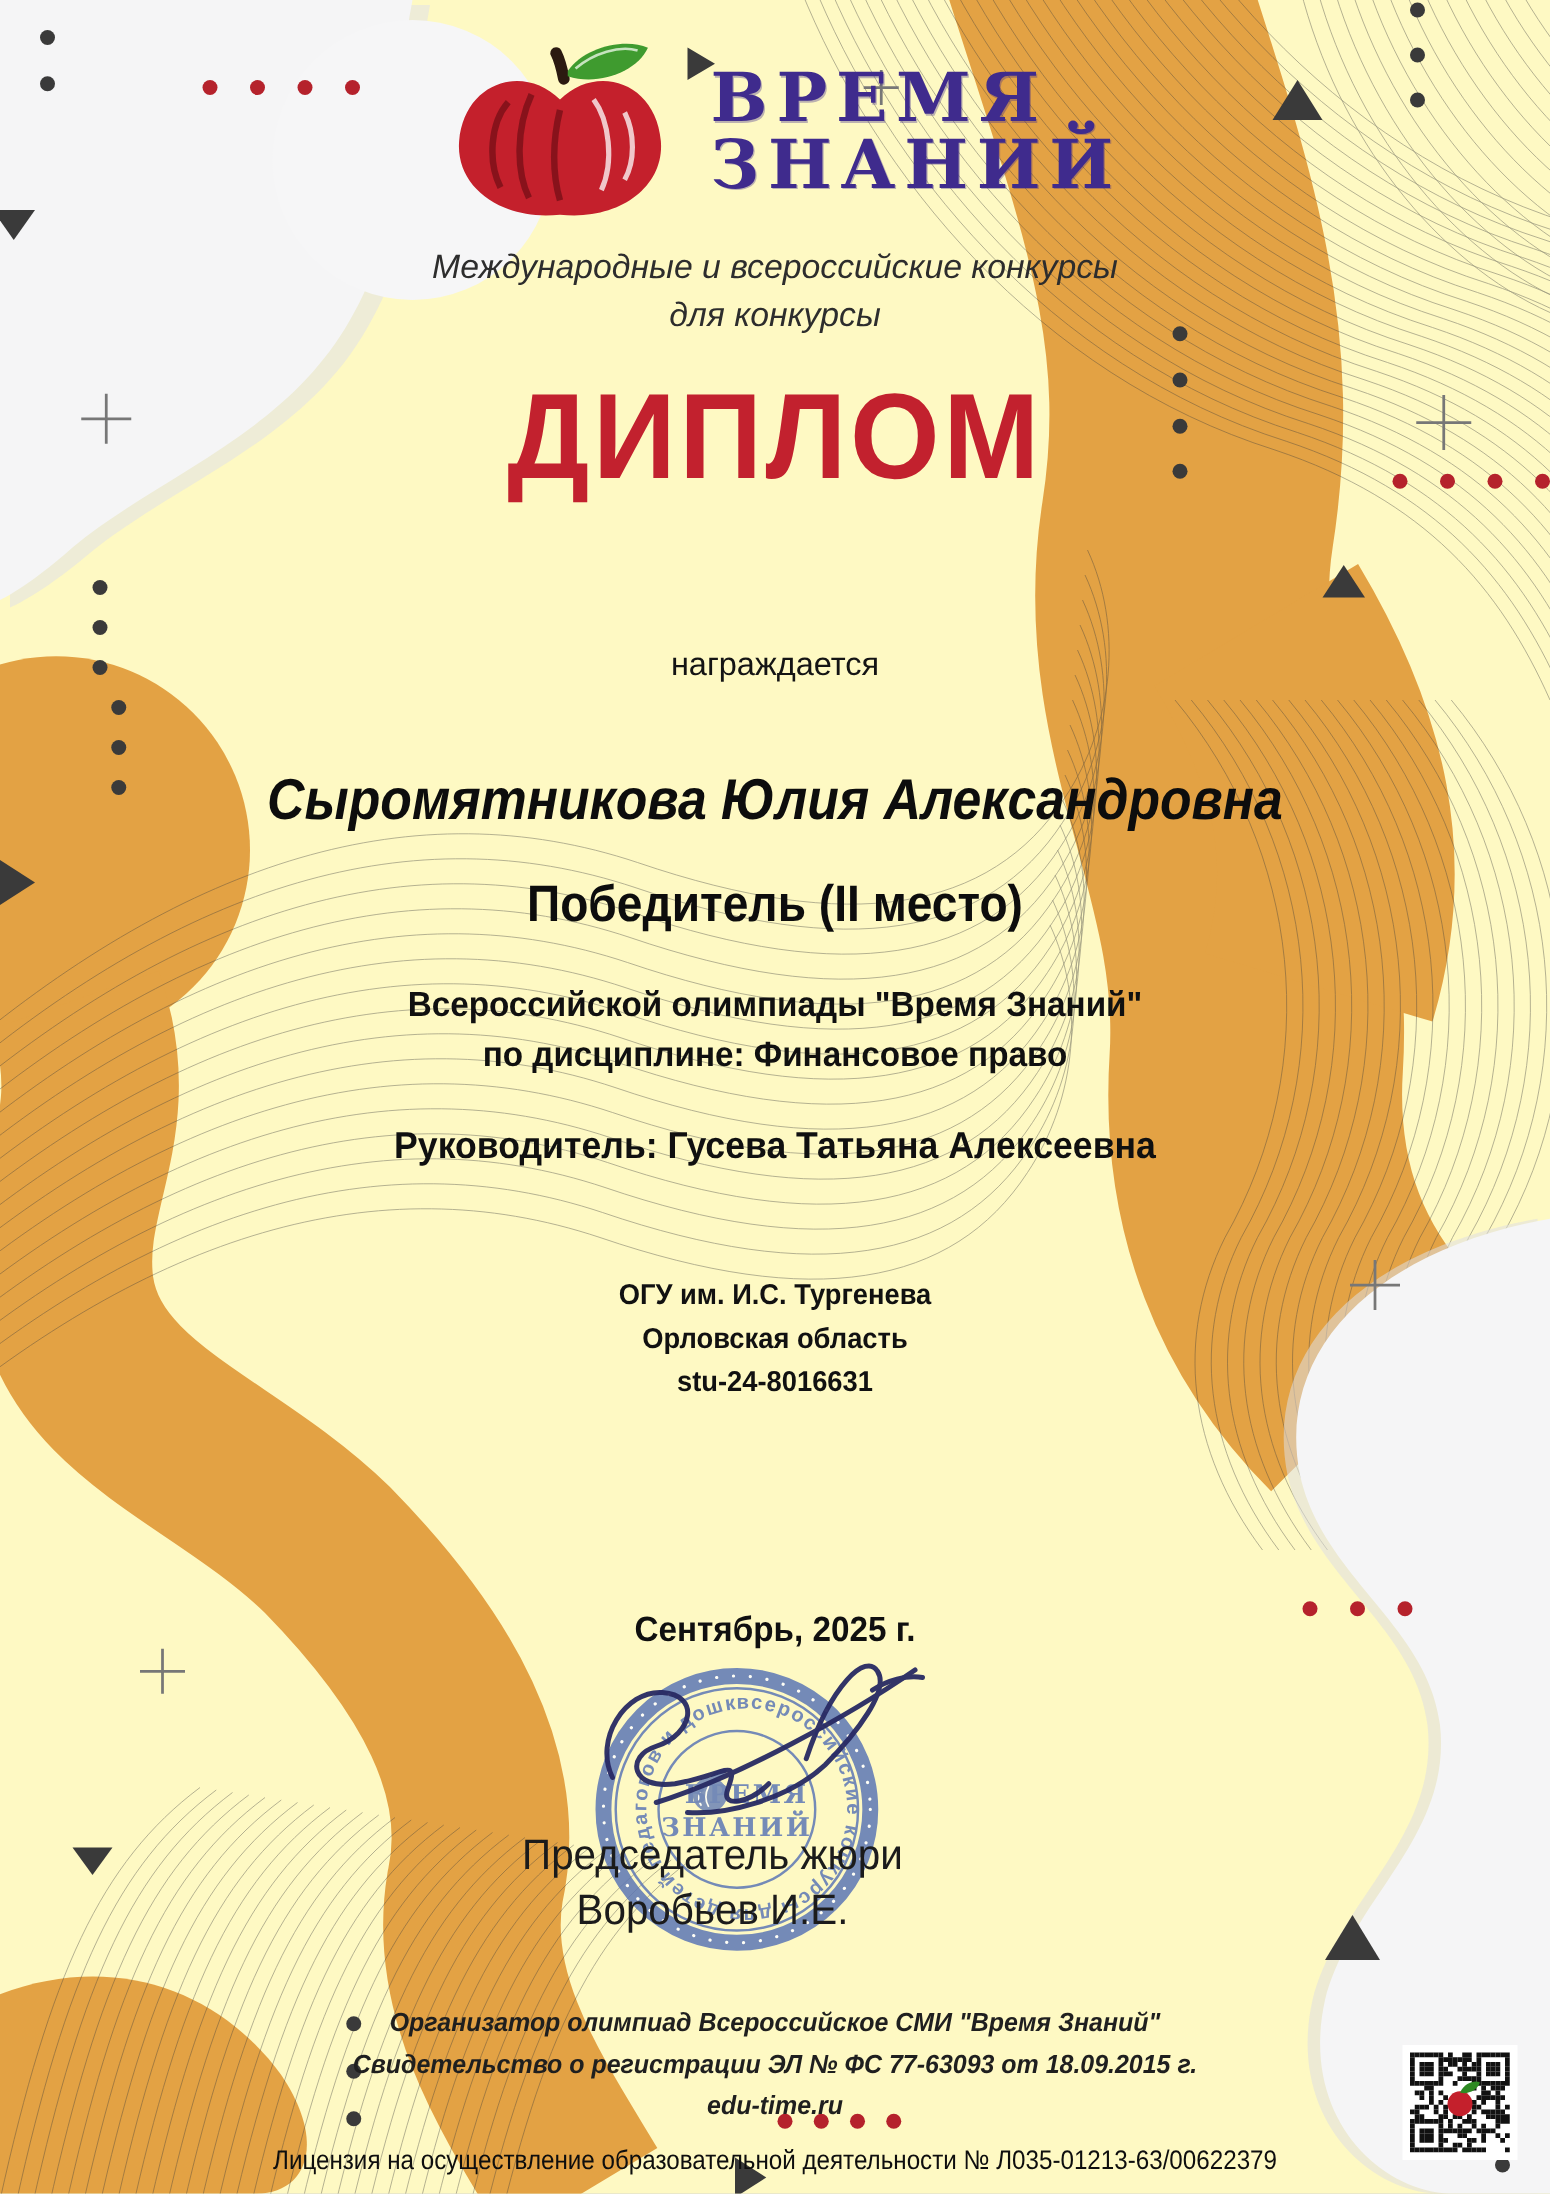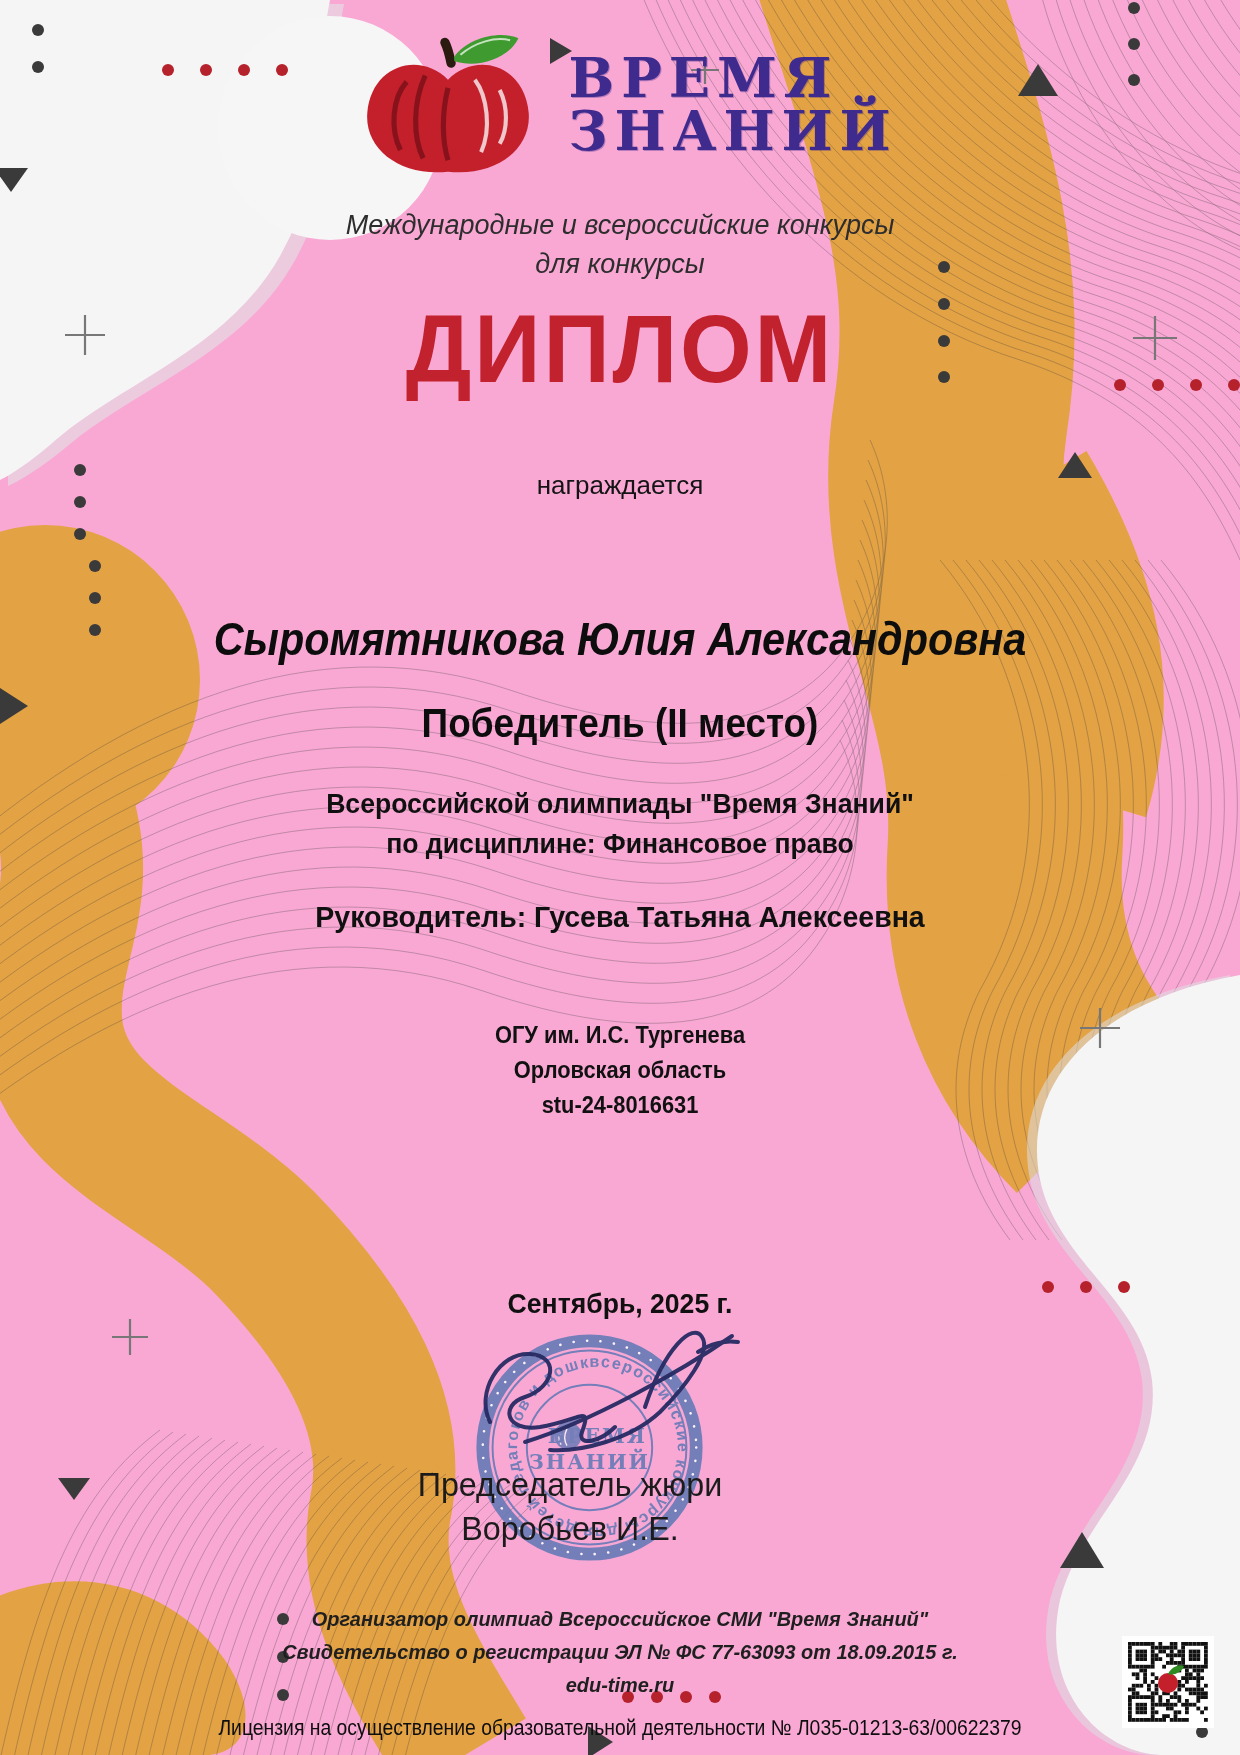--- a/index.html
+++ b/index.html
@@ -1,31 +1,31 @@
 <!DOCTYPE html>
 <html><head>
 <meta charset="utf-8">
 <style>
   html,body{margin:0;padding:0;background:#cfcfd2;}
   .page{
     position:relative;width:1240px;height:1755px;margin:0 auto;
-    background:#f9a8d4;overflow:hidden;
+    background:#fef9c3;overflow:hidden;
     font-family:"Liberation Sans",sans-serif;color:#151515;
   }
   .bg{position:absolute;inset:0;z-index:0;}
   .abs{position:absolute;left:0;right:0;text-align:center;z-index:2;}
   .cond{transform:scaleX(.9);transform-origin:50% 50%;}
   .cond95{transform:scaleX(.95);transform-origin:50% 50%;}
   .logo-row{top:30px;display:flex;justify-content:center;align-items:center;gap:14px;}
   .logo-text{font-family:"DejaVu Serif",serif;font-weight:700;color:#3f2b8d;
     font-size:54px;line-height:.98;letter-spacing:7px;text-align:left;
     text-shadow:1px 1px 0 rgba(63,43,141,.35);}
-  .subtitle{top:194px;font-style:italic;font-size:27px;line-height:1.45;color:#2d2d2d;margin-top:12px;}
+  .subtitle{top:194px;font-style:italic;font-size:27px;line-height:1.45;color:#2d2d2d;}
   .title{top:300px;margin:0;font-size:97px;font-weight:700;letter-spacing:3px;color:#c2212e;line-height:1;}
-  .awarded{top:470px;font-size:26px;color:#141414;text-align:center;}
+  .awarded{top:516px;font-size:26px;color:#141414;text-align:center;}
   .name{top:612px;font-size:46px;font-style:italic;font-weight:700;color:#0d0d0d;white-space:nowrap;}
   .result{top:700px;font-size:41px;font-weight:700;color:#0d0d0d;}
   .contest{top:784px;font-size:28px;line-height:1.42;color:#101010;font-weight:700;}
   .supervisor{top:900px;font-size:30px;font-weight:700;color:#101010;}
   .inst{top:1018px;font-size:23px;line-height:1.52;color:#111;font-weight:700;}
   .date{top:1288px;font-size:28px;font-weight:700;color:#101010;}
   .stamp{position:absolute;left:472px;top:1330px;z-index:1;opacity:.85;}
   .sig{position:absolute;left:430px;top:1292px;z-index:3;}
   .jury{top:1462px;right:100px;font-size:34px;line-height:1.3;color:#1b1b1b;z-index:4;}
   .footer{top:1602px;font-size:21px;font-style:italic;font-weight:700;color:#1f1f1f;line-height:1.58;}

